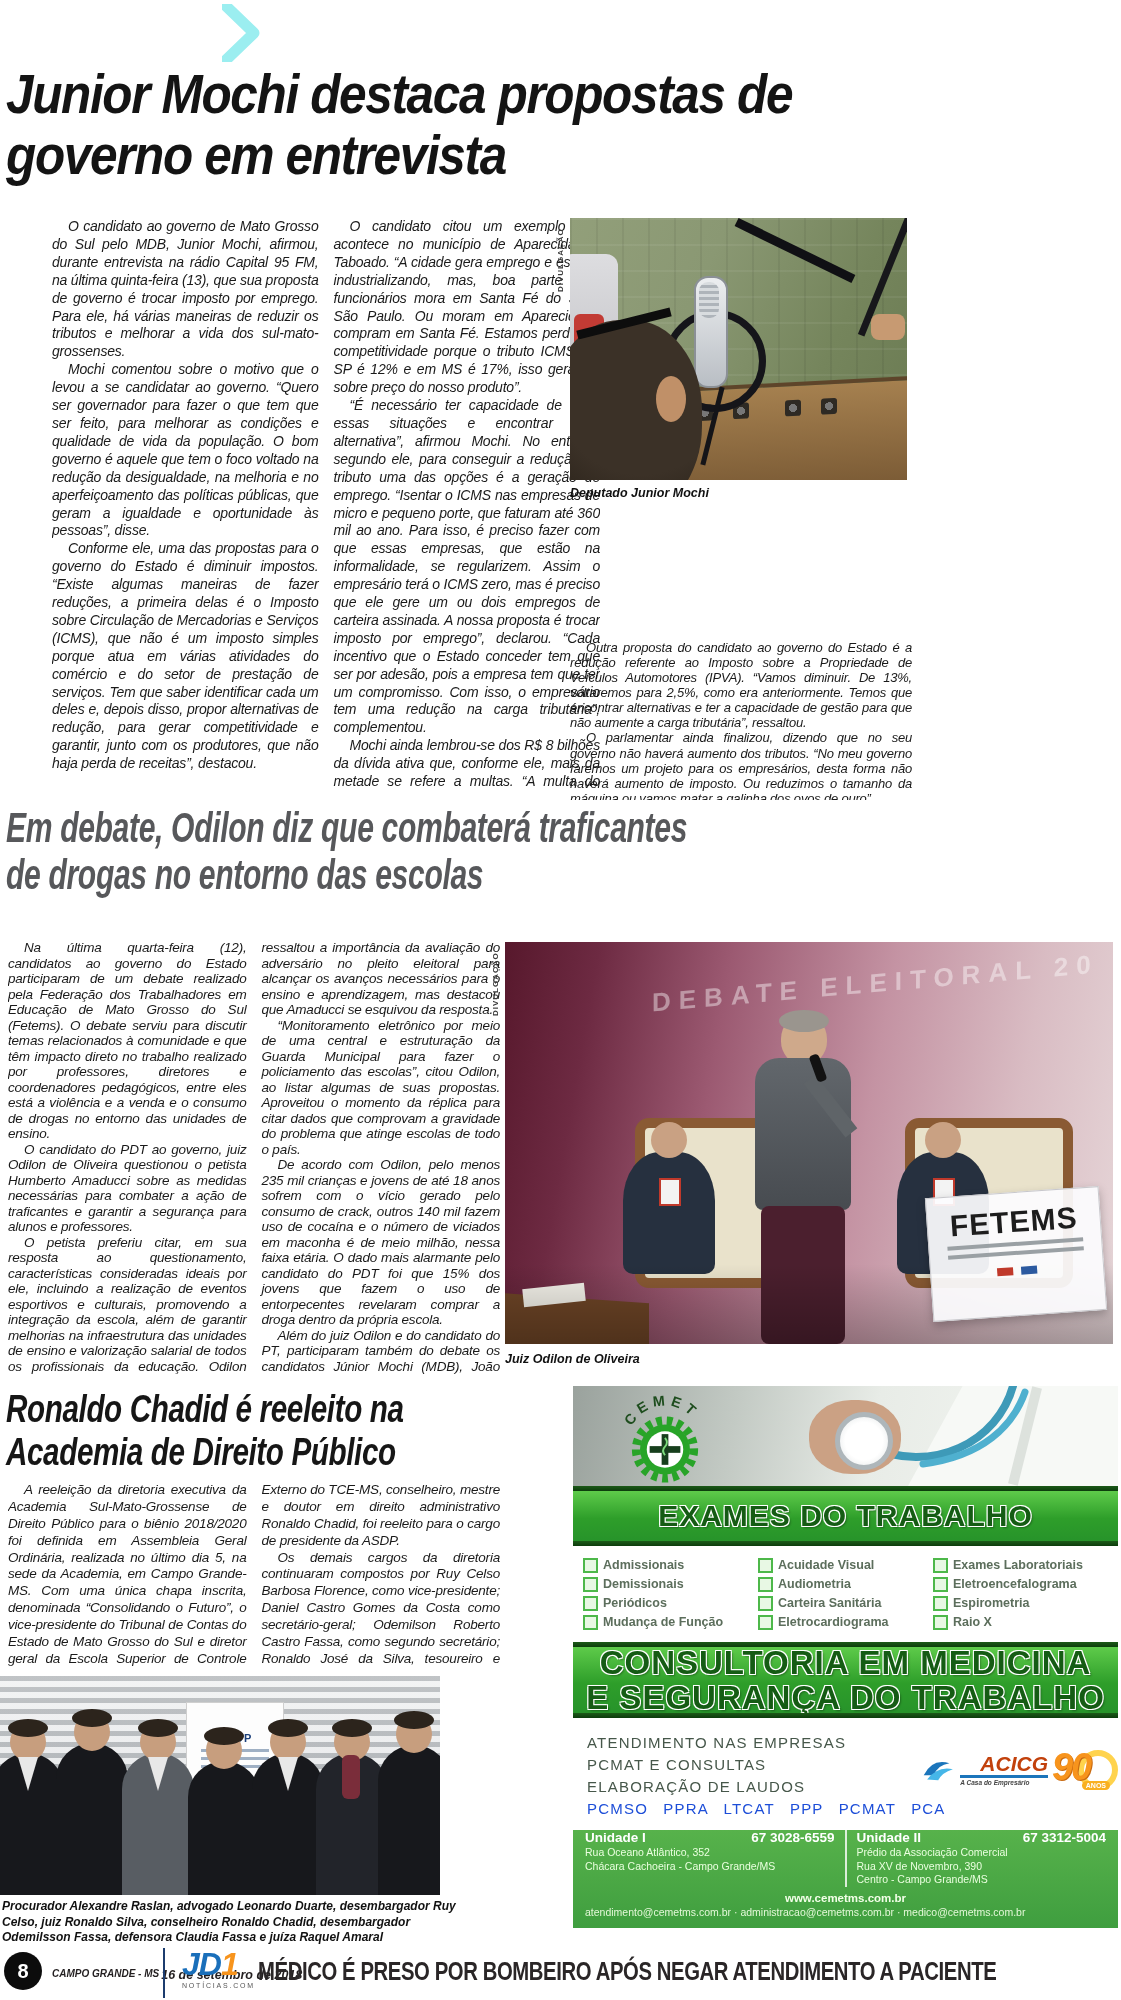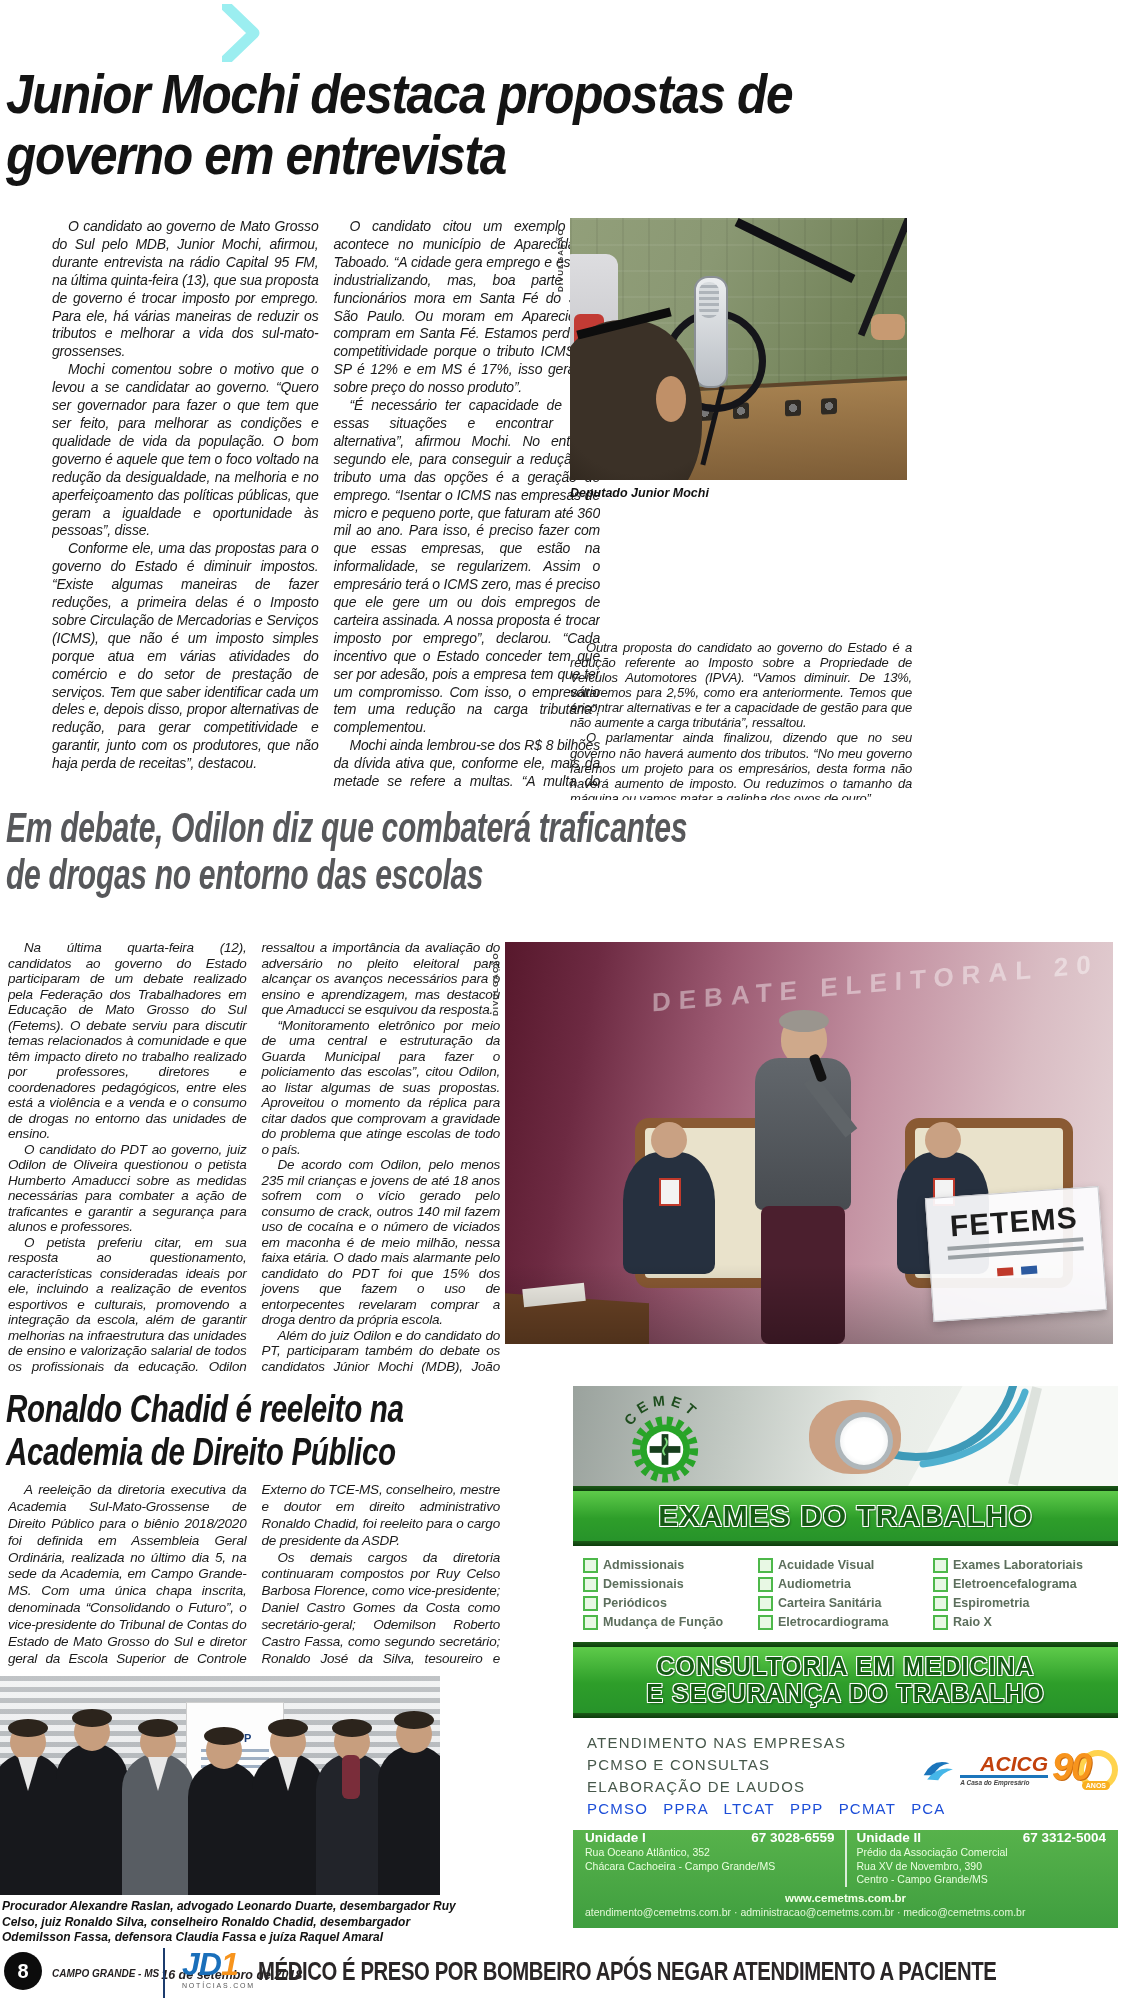--- a/index.html
+++ b/index.html
@@ -137,21 +137,21 @@
   .hand{position:absolute;left:236px;top:14px;width:92px;height:74px;border-radius:46%;background:#cba184;z-index:2;}
   .steth{position:absolute;left:200px;top:0;z-index:1;}
   .cemet-logo{position:absolute;left:44px;top:2px;}
 
   .stripe{height:5px;background:linear-gradient(#1c5a18,#0c3c0c);}
   .ad-banner{height:50px;display:flex;align-items:center;justify-content:center;
       background:linear-gradient(180deg,#5ecb4a,#2e9e2a 55%,#27932a);}
   .ad-banner span{font:800 30px/1 "Liberation Sans",sans-serif;letter-spacing:1px;color:#155c14;
       text-shadow:-1px -1px 0 #fff,1px -1px 0 #fff,-1px 1px 0 #fff,1px 1px 0 #fff,2px 2px 2px rgba(0,0,0,.3);}
   .ad-banner2{height:66px;flex-direction:column;gap:2px;}
-  .ad-banner2 span{font-size:25px;}
+  .ad-banner2 span{font-size:33px;}
   .ad-check{height:96px;background:#fff;display:flex;padding:8px 10px 14px;box-sizing:border-box;}
   .chk-col{flex:1;}
   .chk{display:flex;align-items:center;gap:5px;margin:4px 0;}
   .chk .box{flex:0 0 auto;width:11px;height:11px;border:2px solid #4db84a;background:#e8f8e4;}
   .chk span:last-child{font:700 12.5px/1 "Liberation Sans",sans-serif;color:#5c6e5c;}
   .ad-services{position:relative;height:112px;background:#fff;padding:10px 0 0 14px;box-sizing:border-box;}
   .svc-list span{display:block;margin:7px 0;font:400 15px/1 "Liberation Sans",sans-serif;
       letter-spacing:1.2px;color:#46574a;}
   .svc-list span:last-child{word-spacing:10px;color:#1d4ed8;}
   .acicg{position:absolute;right:6px;top:24px;width:190px;height:56px;display:flex;align-items:center;gap:4px;}
@@ -273,20 +273,21 @@
       <div class="fetems">FETEMS</div>
       <div class="p2-line"></div>
       <div class="p2-line"></div>
       <div class="p2-dots">
         <span class="p2-dot-red"></span>
         <span class="p2-dot-blue"></span>
       </div>
     </div>
   </div>
   <div class="credit credit2">DIVULGAÇÃO</div>
+  <div class="cap cap2">Juiz Odilon de Oliveira</div>
 
   <h3 class="h3">Ronaldo Chadid é reeleito na Academia de Direito Público</h3>
   <div class="a3body">
     <p>A reeleição da diretoria executiva da Academia Sul-Mato-Grossense de Direito Público para o biênio 2018/2020 foi definida em Assembleia Geral Ordinária, realizada no último dia 5, na sede da Academia, em Campo Grande-MS. Com uma única chapa inscrita, denominada “Consolidando o Futuro”, o vice-presidente do Tribunal de Contas do Estado de Mato Grosso do Sul e diretor geral da Escola Superior de Controle Externo do TCE-MS, conselheiro, mestre e doutor em direito administrativo Ronaldo Chadid, foi reeleito para o cargo de presidente da ASDP.</p>
     <p>Os demais cargos da diretoria continuaram compostos por Ruy Celso Barbosa Florence, como vice-presidente; Daniel Castro Gomes da Costa como secretário-geral; Odemilson Roberto Castro Fassa, como segundo secretário; Ronaldo José da Silva, tesoureiro e como segundo tesoureiro, Alexandre Lima Raslan.</p>
   </div>
 
   <div class="photo photo3">
     <div class="p3-blinds"></div>
     <div class="p3-banner">
@@ -399,21 +400,21 @@
     </div>
     <div class="stripe"></div>
     <div class="ad-banner ad-banner2">
       <span>CONSULTORIA EM MEDICINA</span>
       <span>E SEGURANÇA DO TRABALHO</span>
     </div>
     <div class="stripe"></div>
     <div class="ad-services">
       <div class="svc-list">
         <span>ATENDIMENTO NAS EMPRESAS</span>
-        <span>PCMSO E CONSULTAS</span>
+        <span>PCMAT E CONSULTAS</span>
         <span>ELABORAÇÃO DE LAUDOS</span>
         <span>PCMSO PPRA LTCAT PPP PCMAT PCA</span>
       </div>
       <div class="acicg">
         <svg width="40" height="32" viewBox="0 0 40 32">
           <path d="M2 22 Q 12 2 32 8 Q18 10 14 22 Z" fill="#1b75bb"></path>
           <path d="M6 27 Q18 11 36 15 Q23 19 19 28 Z" fill="#45b6e8"></path>
         </svg>
         <div class="acicg-txt">
           <b>ACICG</b>

